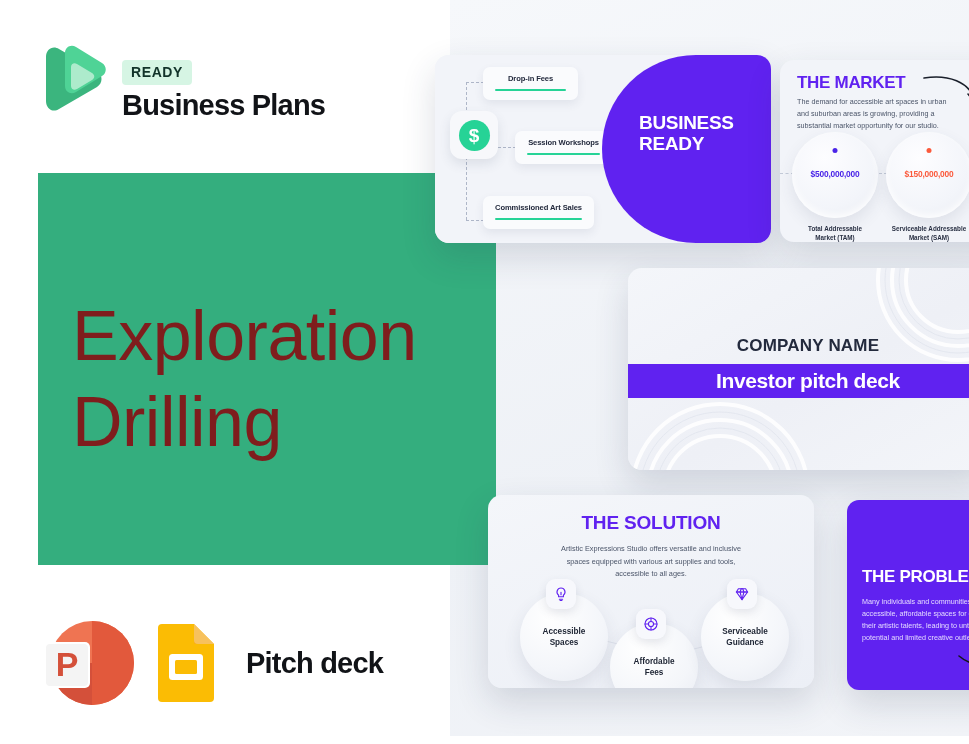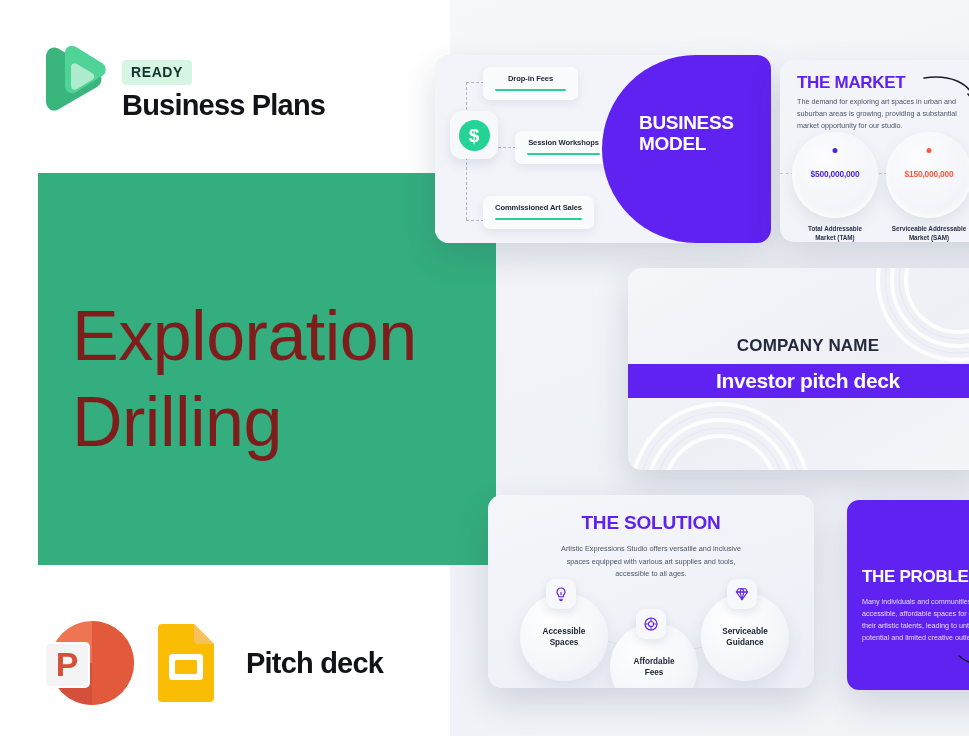--- a/index.html
+++ b/index.html
@@ -196,27 +196,27 @@
       <div class="bm-item-label">Session Workshops</div>
       <div class="bm-item-bar"></div>
     </div>
     <div class="bm-item" id="bm-item-2">
       <div class="bm-item-label">Commissioned Art Sales</div>
       <div class="bm-item-bar"></div>
     </div>
 
     <div class="bm-purple">
       <div class="bm-purple-title">BUSINESS
-MODEL</div>
+READY</div>
     </div>
   </div>
 
   <div class="card" id="slide-mkt">
     <div class="mkt-title">THE MARKET</div>
-    <div class="mkt-body">The demand for exploring art spaces in urban and suburban areas is growing, providing a substantial market opportunity for our studio.</div>
+    <div class="mkt-body">The demand for accessible art spaces in urban and suburban areas is growing, providing a substantial market opportunity for our studio.</div>
     <svg class="mkt-arrow" viewBox="0 0 58 34">
       <path d="M2 4 C26 0 48 8 52 26" stroke="#1a1f2b" stroke-width="1.6" fill="none" stroke-linecap="round"></path>
       <path d="M46 20 L52.5 28 L54 18" stroke="#1a1f2b" stroke-width="1.6" fill="none" stroke-linecap="round" stroke-linejoin="round"></path>
     </svg>
 
     <div class="mkt-dashline" style="left:0;width:14px;"></div>
     <div class="mkt-dashline" style="left:99px;width:8px;"></div>
 
     <div class="mkt-circle-wrap" id="mkt-c0">
       <div class="mkt-circle">

